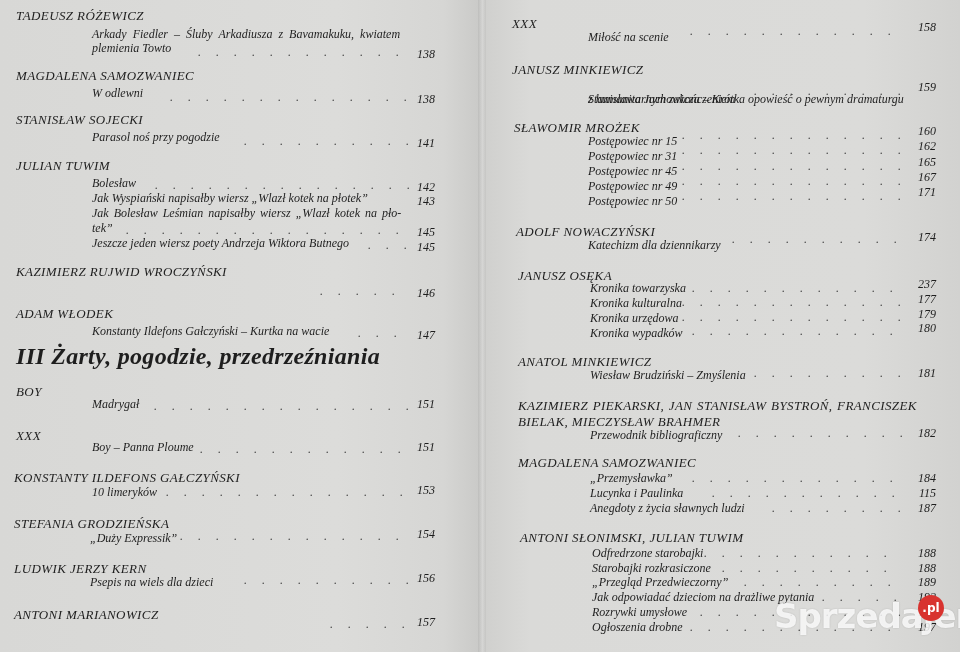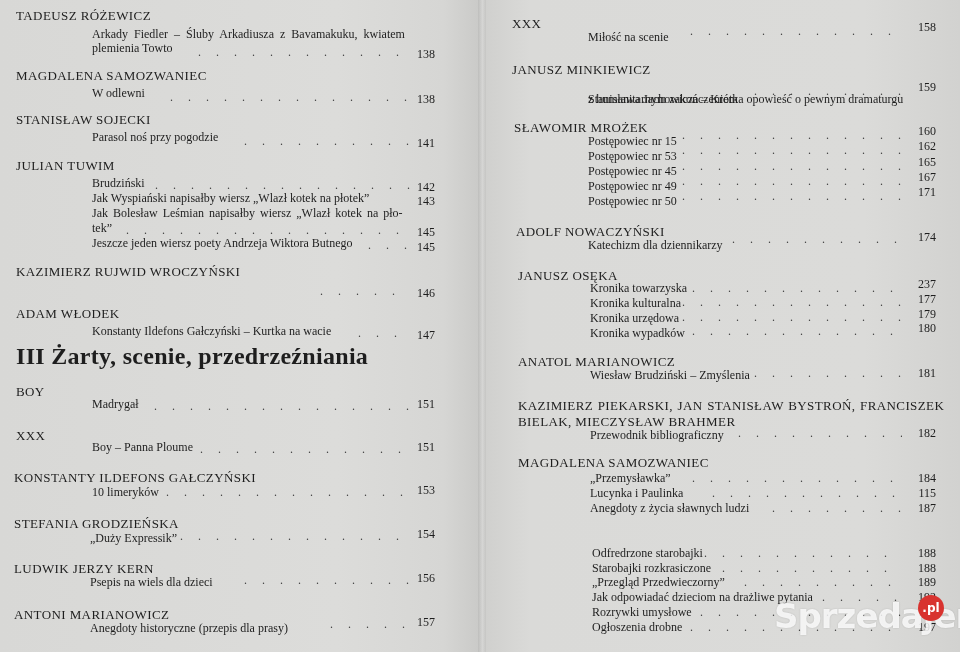--- a/index.html
+++ b/index.html
@@ -3,21 +3,21 @@
 <meta charset="utf-8">
 <style>
   html, body { margin: 0; padding: 0; }
   body {
     width: 960px; height: 652px; overflow: hidden;
     background: #d4d4d2;
     font-family: "Liberation Serif", "DejaVu Serif", serif;
     color: #1e1e1e;
     position: relative;
   }
-  .spread { position: absolute; inset: 0; display: flex; }
+  .spread { position: absolute; inset: 0; display: flex; font-style: italic; }
   .page {
     position: relative; height: 652px; overflow: hidden;
   }
   .page.left {
     width: 482px;
     background: linear-gradient(90deg, #d8d8d6 0%, #dcdcda 70%, #d6d6d4 92%, #c9c9c7 100%);
   }
   .page.right {
     width: 478px;
     background: linear-gradient(90deg, #cfcfcd 0%, #dadad8 10%, #dbdbd9 80%, #d2d2d0 100%);
@@ -74,21 +74,21 @@
     <div class="entry" style="left:92px;top:86px">W odlewni</div>
     <div class="leader" style="left:170px;top:90px;width:240px">. . . . . . . . . . . . . . . . . . . . . . . . . . . . . . . . . . . .</div>
     <div class="pg" style="left:405px;top:92px">138</div>
 
     <div class="author" style="left:16px;top:112px">STANISŁAW SOJECKI</div>
     <div class="entry" style="left:92px;top:130px">Parasol noś przy pogodzie</div>
     <div class="leader" style="left:244px;top:134px;width:166px">. . . . . . . . . . . . . . . . . . . . . . . . . . . . . . . . . . . .</div>
     <div class="pg" style="left:405px;top:136px">141</div>
 
     <div class="author" style="left:16px;top:158px">JULIAN TUWIM</div>
-    <div class="entry" style="left:92px;top:176px">Brudziński</div>
+    <div class="entry" style="left:92px;top:176px">Bolesław</div>
     <div class="leader" style="left:155px;top:178px;width:255px">. . . . . . . . . . . . . . . . . . . . . . . . . . . . . . . . . . . .</div>
     <div class="pg" style="left:405px;top:180px">142</div>
 
     <div class="entry" style="left:92px;top:191px">Jak Wyspiański napisałby wiersz „Wlazł kotek na płotek”</div>
     <div class="pg" style="left:405px;top:194px">143</div>
 
     <div class="entry" style="left:92px;top:206px;word-spacing:2px">Jak Bolesław Leśmian napisałby wiersz „Wlazł kotek na pło-</div>
     <div class="entry" style="left:92px;top:221px">tek”</div>
     <div class="leader" style="left:126px;top:223px;width:284px">. . . . . . . . . . . . . . . . . . . . . . . . . . . . . . . . . . . .</div>
     <div class="pg" style="left:405px;top:225px">145</div>
@@ -99,21 +99,21 @@
 
     <div class="author" style="left:16px;top:264px">KAZIMIERZ RUJWID WROCZYŃSKI</div>
     <div class="leader" style="left:320px;top:284px;width:90px">. . . . . . . . . . . . . . . . . . . . . . . . . . . . . . . . . . . .</div>
     <div class="pg" style="left:405px;top:286px">146</div>
 
     <div class="author" style="left:16px;top:306px">ADAM WŁODEK</div>
     <div class="entry" style="left:92px;top:324px">Konstanty Ildefons Gałczyński – Kurtka na wacie</div>
     <div class="leader" style="left:358px;top:326px;width:52px">. . . . . . . . . . . . . . . . . . . . . . . . . . . . . . . . . . . .</div>
     <div class="pg" style="left:405px;top:328px">147</div>
 
-    <div class="section-title" style="left:16px;top:343px">III Żarty, scenie, przedrzeźniania</div>
+    <div class="section-title" style="left:16px;top:343px">III Żarty, pogodzie, przedrzeźniania</div>
 
     <div class="author" style="left:16px;top:384px">BOY</div>
     <div class="entry" style="left:92px;top:397px">Madrygał</div>
     <div class="leader" style="left:154px;top:399px;width:256px">. . . . . . . . . . . . . . . . . . . . . . . . . . . . . . . . . . . .</div>
     <div class="pg" style="left:405px;top:397px">151</div>
 
     <div class="author" style="left:16px;top:428px">XXX</div>
     <div class="entry" style="left:92px;top:440px">Boy – Panna Ploume</div>
     <div class="leader" style="left:200px;top:442px;width:210px">. . . . . . . . . . . . . . . . . . . . . . . . . . . . . . . . . . . .</div>
     <div class="pg" style="left:405px;top:440px">151</div>
@@ -127,21 +127,20 @@
     <div class="entry" style="left:90px;top:531px">„Duży Expressik”</div>
     <div class="leader" style="left:180px;top:529px;width:230px">. . . . . . . . . . . . . . . . . . . . . . . . . . . . . . . . . . . .</div>
     <div class="pg" style="left:405px;top:527px">154</div>
 
     <div class="author" style="left:14px;top:561px">LUDWIK JERZY KERN</div>
     <div class="entry" style="left:90px;top:575px">Psepis na wiels dla dzieci</div>
     <div class="leader" style="left:244px;top:573px;width:166px">. . . . . . . . . . . . . . . . . . . . . . . . . . . . . . . . . . . .</div>
     <div class="pg" style="left:405px;top:571px">156</div>
 
     <div class="author" style="left:14px;top:607px">ANTONI MARIANOWICZ</div>
-    <div class="entry" style="left:90px;top:621px">Anegdoty historyczne (przepis dla prasy)</div>
     <div class="leader" style="left:330px;top:617px;width:80px">. . . . . . . . . . . . . . . . . . . . . . . . . . . . . . . . . . . .</div>
     <div class="pg" style="left:405px;top:615px">157</div>
   </div>
 
   <div class="page right">
 
     <div class="author" style="left:30px;top:16px">XXX</div>
     <div class="entry" style="left:106px;top:30px">Miłość na scenie</div>
     <div class="leader" style="left:208px;top:24px;width:212px">. . . . . . . . . . . . . . . . . . . . . . . . . . . . . . . . . . . .</div>
     <div class="pg" style="left:424px;top:20px">158</div>
@@ -150,21 +149,21 @@
     <div class="entry" style="left:106px;top:92px">Stanisława Jachowicza – Krótka opowieść o pewnym dramaturgu</div>
     <div class="entry" style="left:106px;top:92px">z humanitarnym zakończeniem</div>
     <div class="leader" style="left:272px;top:84px;width:148px">. . . . . . . . . . . . . . . . . . . . . . . . . . . . . . . . . . . .</div>
     <div class="pg" style="left:424px;top:80px">159</div>
 
     <div class="author" style="left:32px;top:120px">SŁAWOMIR MROŻEK</div>
     <div class="pg" style="left:424px;top:124px">160</div>
     <div class="entry" style="left:106px;top:134px">Postępowiec nr 15</div>
     <div class="leader" style="left:200px;top:128px;width:220px">. . . . . . . . . . . . . . . . . . . . . . . . . . . . . . . . . . . .</div>
     <div class="pg" style="left:424px;top:139px">162</div>
-    <div class="entry" style="left:106px;top:149px">Postępowiec nr 53</div>
+    <div class="entry" style="left:106px;top:149px">Postępowiec nr 31</div>
     <div class="leader" style="left:200px;top:143px;width:220px">. . . . . . . . . . . . . . . . . . . . . . . . . . . . . . . . . . . .</div>
     <div class="pg" style="left:424px;top:155px">165</div>
     <div class="entry" style="left:106px;top:164px">Postępowiec nr 45</div>
     <div class="leader" style="left:200px;top:159px;width:220px">. . . . . . . . . . . . . . . . . . . . . . . . . . . . . . . . . . . .</div>
     <div class="pg" style="left:424px;top:170px">167</div>
     <div class="entry" style="left:106px;top:179px">Postępowiec nr 49</div>
     <div class="leader" style="left:200px;top:174px;width:220px">. . . . . . . . . . . . . . . . . . . . . . . . . . . . . . . . . . . .</div>
     <div class="pg" style="left:424px;top:185px">171</div>
     <div class="entry" style="left:106px;top:194px">Postępowiec nr 50</div>
     <div class="leader" style="left:200px;top:189px;width:220px">. . . . . . . . . . . . . . . . . . . . . . . . . . . . . . . . . . . .</div>
@@ -181,21 +180,21 @@
     <div class="entry" style="left:108px;top:296px">Kronika kulturalna</div>
     <div class="leader" style="left:200px;top:295px;width:220px">. . . . . . . . . . . . . . . . . . . . . . . . . . . . . . . . . . . .</div>
     <div class="pg" style="left:424px;top:292px">177</div>
     <div class="entry" style="left:108px;top:311px">Kronika urzędowa</div>
     <div class="leader" style="left:200px;top:310px;width:220px">. . . . . . . . . . . . . . . . . . . . . . . . . . . . . . . . . . . .</div>
     <div class="pg" style="left:424px;top:307px">179</div>
     <div class="entry" style="left:108px;top:326px">Kronika wypadków</div>
     <div class="leader" style="left:210px;top:324px;width:210px">. . . . . . . . . . . . . . . . . . . . . . . . . . . . . . . . . . . .</div>
     <div class="pg" style="left:424px;top:321px">180</div>
 
-    <div class="author" style="left:36px;top:354px">ANATOL MARIANOWICZ</div>
+    <div class="author" style="left:36px;top:354px">ANATOL MINKIEWICZ</div>
     <div class="entry" style="left:108px;top:368px">Wiesław Brudziński – Zmyślenia</div>
     <div class="leader" style="left:272px;top:366px;width:148px">. . . . . . . . . . . . . . . . . . . . . . . . . . . . . . . . . . . .</div>
     <div class="pg" style="left:424px;top:366px">181</div>
 
     <div class="author" style="left:36px;top:414px">BIELAK, MIECZYSŁAW BRAHMER</div>
     <div class="author" style="left:36px;top:398px;word-spacing:1px">KAZIMIERZ PIEKARSKI, JAN STANISŁAW BYSTROŃ, FRANCISZEK</div>
     <div class="entry" style="left:108px;top:428px">Przewodnik bibliograficzny</div>
     <div class="leader" style="left:256px;top:426px;width:164px">. . . . . . . . . . . . . . . . . . . . . . . . . . . . . . . . . . . .</div>
     <div class="pg" style="left:424px;top:426px">182</div>
 
@@ -203,20 +202,21 @@
     <div class="entry" style="left:108px;top:471px">„Przemysławka”</div>
     <div class="leader" style="left:210px;top:471px;width:210px">. . . . . . . . . . . . . . . . . . . . . . . . . . . . . . . . . . . .</div>
     <div class="pg" style="left:424px;top:471px">184</div>
     <div class="entry" style="left:108px;top:486px">Lucynka i Paulinka</div>
     <div class="leader" style="left:230px;top:486px;width:190px">. . . . . . . . . . . . . . . . . . . . . . . . . . . . . . . . . . . .</div>
     <div class="pg" style="left:424px;top:486px">115</div>
     <div class="entry" style="left:108px;top:501px">Anegdoty z życia sławnych ludzi</div>
     <div class="leader" style="left:290px;top:501px;width:130px">. . . . . . . . . . . . . . . . . . . . . . . . . . . . . . . . . . . .</div>
     <div class="pg" style="left:424px;top:501px">187</div>
 
+    <div class="author" style="left:38px;top:530px">ANTONI SŁONIMSKI, JULIAN TUWIM</div>
     <div class="entry" style="left:110px;top:546px">Odfredrzone starobajki</div>
     <div class="leader" style="left:222px;top:546px;width:198px">. . . . . . . . . . . . . . . . . . . . . . . . . . . . . . . . . . . .</div>
     <div class="pg" style="left:424px;top:546px">188</div>
     <div class="entry" style="left:110px;top:561px">Starobajki rozkrasiczone</div>
     <div class="leader" style="left:240px;top:561px;width:180px">. . . . . . . . . . . . . . . . . . . . . . . . . . . . . . . . . . . .</div>
     <div class="pg" style="left:424px;top:561px">188</div>
     <div class="entry" style="left:110px;top:575px">„Przegląd Przedwieczorny”</div>
     <div class="leader" style="left:262px;top:575px;width:158px">. . . . . . . . . . . . . . . . . . . . . . . . . . . . . . . . . . . .</div>
     <div class="pg" style="left:424px;top:575px">189</div>
     <div class="entry" style="left:110px;top:590px">Jak odpowiadać dzieciom na drażliwe pytania</div>

